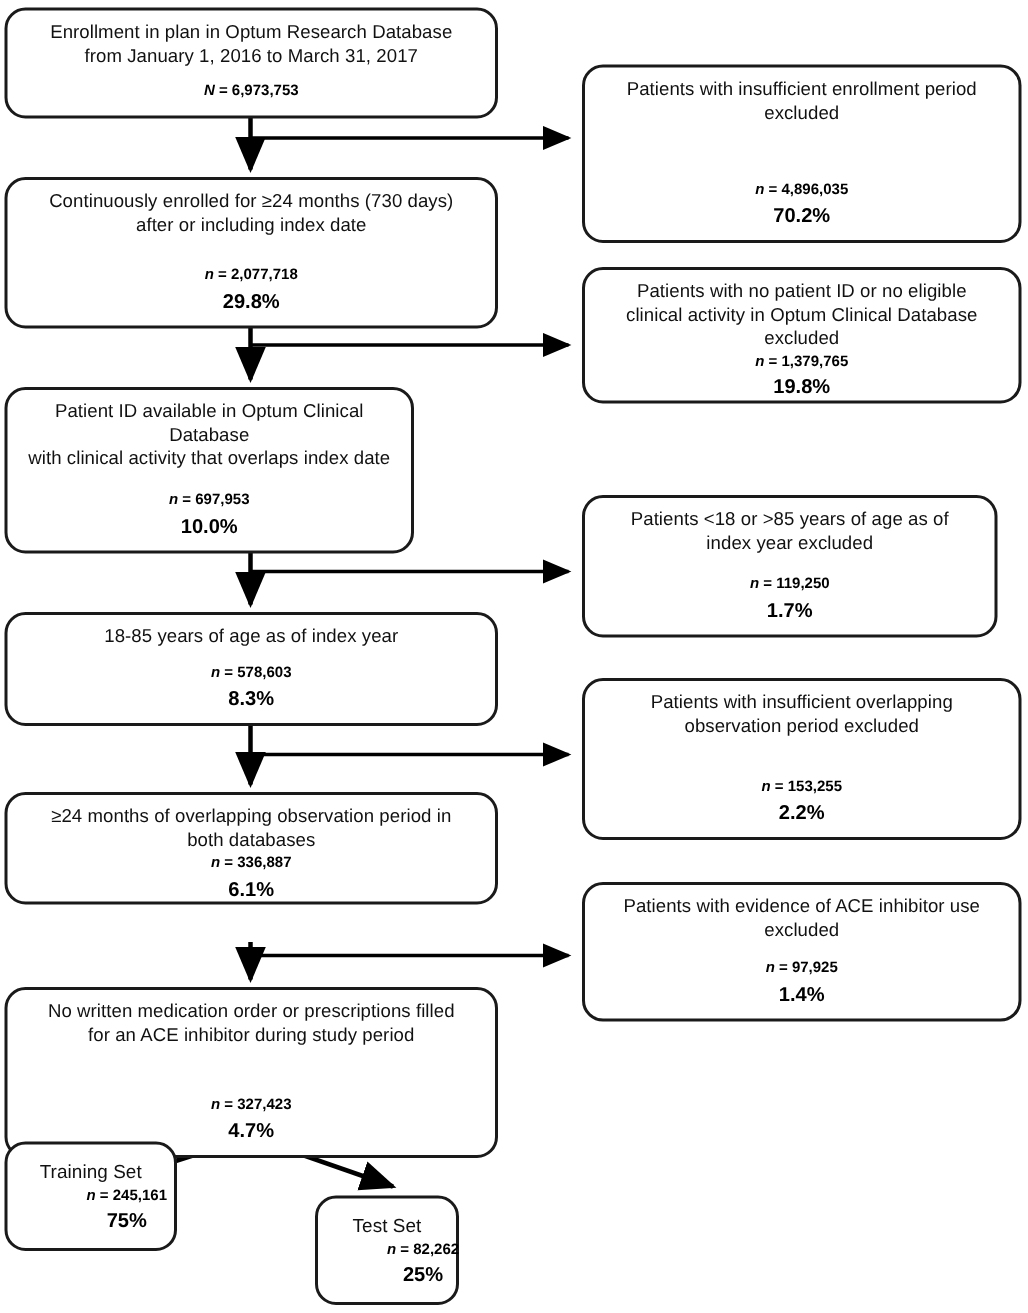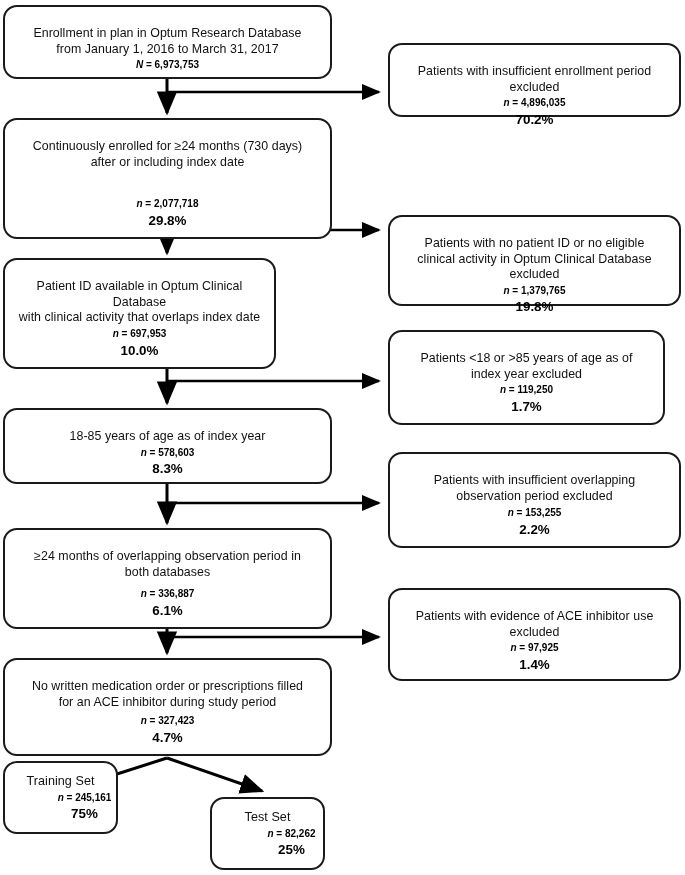--- a/index.html
+++ b/index.html
@@ -26,21 +26,21 @@
   .node {
     position: absolute;
     box-sizing: border-box;
     border: 2px solid #1a1a1a;
     border-radius: 14px;
     background: #ffffff;
     display: flex;
     flex-direction: column;
     align-items: center;
     justify-content: flex-start;
-    padding: 19px 8px 6px 8px;
+    padding: 7px 8px 6px 8px;
     text-align: center;
   }
   .node .desc {
     font-size: 12.4px;
     line-height: 15.6px;
     color: #111111;
     font-weight: 400;
     letter-spacing: 0.05px;
   }
   .node .stat {
@@ -115,21 +115,21 @@
   <div class="node" style="left:3px; top:5px; width:329px; height:74px;">
     <div class="desc">
       <div>Enrollment in plan in Optum Research Database</div>
       <div>from January 1, 2016 to March 31, 2017</div>
     </div>
     <div class="stat">
       <div class="nline"><span class="sym">N</span><span> = </span><span>6,973,753</span></div>
     </div>
   </div>
 
-  <div class="node" style="left:3px; top:118px; width:329px; height:121px;">
+  <div class="node" style="left:3px; top:118px; width:329px; height:101px;">
     <div class="desc">
       <div>Continuously enrolled for ≥24 months (730 days)</div>
       <div>after or including index date</div>
     </div>
     <div class="stat">
       <div class="nline"><span class="sym">n</span><span> = </span><span>2,077,718</span></div>
       <div class="pct">29.8%</div>
     </div>
   </div>
 
@@ -147,54 +147,54 @@
   <div class="node" style="left:3px; top:408px; width:329px; height:76px;">
     <div class="desc">
       <div>18-85 years of age as of index year</div>
     </div>
     <div class="stat">
       <div class="nline"><span class="sym">n</span><span> = </span><span>578,603</span></div>
       <div class="pct">8.3%</div>
     </div>
   </div>
 
-  <div class="node" style="left:3px; top:528px; width:329px; height:101px;">
+  <div class="node" style="left:3px; top:528px; width:329px; height:75px;">
     <div class="desc">
       <div>≥24 months of overlapping observation period in</div>
       <div>both databases</div>
     </div>
     <div class="stat">
       <div class="nline"><span class="sym">n</span><span> = </span><span>336,887</span></div>
       <div class="pct">6.1%</div>
     </div>
   </div>
 
-  <div class="node" style="left:3px; top:658px; width:329px; height:98px;">
+  <div class="node" style="left:3px; top:658px; width:329px; height:114px;">
     <div class="desc">
       <div>No written medication order or prescriptions filled</div>
       <div>for an ACE inhibitor during study period</div>
     </div>
     <div class="stat">
       <div class="nline"><span class="sym">n</span><span> = </span><span>327,423</span></div>
       <div class="pct">4.7%</div>
     </div>
   </div>
 
-  <div class="node" style="left:388px; top:43px; width:293px; height:74px;">
+  <div class="node" style="left:388px; top:43px; width:293px; height:119px;">
     <div class="desc">
       <div>Patients with insufficient enrollment period</div>
       <div>excluded</div>
     </div>
     <div class="stat">
       <div class="nline"><span class="sym">n</span><span> = </span><span>4,896,035</span></div>
       <div class="pct">70.2%</div>
     </div>
   </div>
 
-  <div class="node" style="left:388px; top:178px; width:293px; height:91px;margin-top:37px;">
+  <div class="node" style="left:388px; top:178px; width:293px; height:91px;">
     <div class="desc">
       <div>Patients with no patient ID or no eligible</div>
       <div>clinical activity in Optum Clinical Database</div>
       <div>excluded</div>
     </div>
     <div class="stat">
       <div class="nline"><span class="sym">n</span><span> = </span><span>1,379,765</span></div>
       <div class="pct">19.8%</div>
     </div>
   </div>
@@ -203,21 +203,21 @@
     <div class="desc">
       <div>Patients &lt;18 or &gt;85 years of age as of</div>
       <div>index year excluded</div>
     </div>
     <div class="stat">
       <div class="nline"><span class="sym">n</span><span> = </span><span>119,250</span></div>
       <div class="pct">1.7%</div>
     </div>
   </div>
 
-  <div class="node" style="left:388px; top:452px; width:293px; height:96px;">
+  <div class="node" style="left:388px; top:452px; width:293px; height:108px;">
     <div class="desc">
       <div>Patients with insufficient overlapping</div>
       <div>observation period excluded</div>
     </div>
     <div class="stat">
       <div class="nline"><span class="sym">n</span><span> = </span><span>153,255</span></div>
       <div class="pct">2.2%</div>
     </div>
   </div>
 
@@ -233,21 +233,21 @@
   </div>
 
   <div class="node terminal" style="left:3px; top:761px; width:115px; height:73px;">
     <div class="desc">Training Set</div>
     <div class="stat">
       <div class="nline"><span class="sym">n</span><span> = </span><span>245,161</span></div>
       <div class="pct">75%</div>
     </div>
   </div>
 
-  <div class="node terminal" style="left:210px; top:797px; width:115px; height:73px;">
+  <div class="node terminal" style="left:210px; top:797px; width:96px; height:73px;">
     <div class="desc">Test Set</div>
     <div class="stat">
       <div class="nline"><span class="sym">n</span><span> = </span><span>82,262</span></div>
       <div class="pct">25%</div>
     </div>
   </div>
 
 </div>
 
 </body></html>

